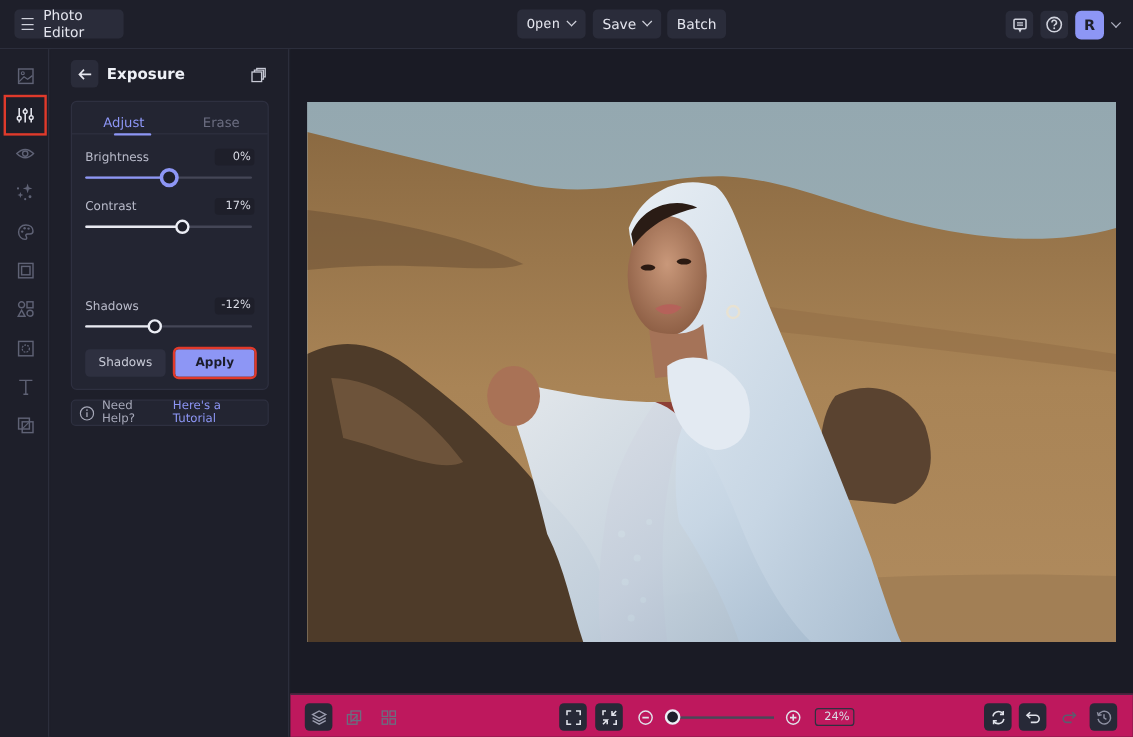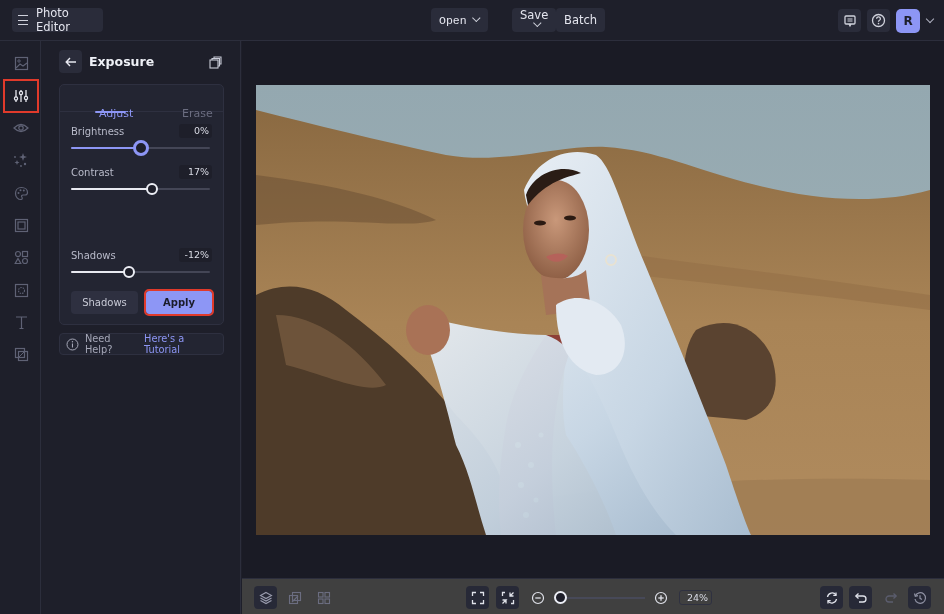--- a/index.html
+++ b/index.html
@@ -17,60 +17,60 @@
   .leftrail { position: absolute; left: 0; top: 41px; width: 41px; height: 573px; background: #1e1f2a; border-right: 1px solid #2c2e3c; }
   .rail-item { position: absolute; left: 4px; width: 34px; height: 32px; display: flex; align-items: center; justify-content: center; cursor: pointer; }
   .rail-item.active { outline: 2px solid #e03a2b; outline-offset: -1px; }
 
   .panel { position: absolute; left: 42px; top: 41px; width: 199px; height: 573px; background: #1e1f2a; border-right: 1px solid #2c2e3c; }
   .back-btn { position: absolute; left: 17px; top: 9px; width: 23px; height: 23px; background: #2a2c3a; border-radius: 4px; display: flex; align-items: center; justify-content: center; cursor: pointer; }
   .panel-title { position: absolute; left: 47px; top: 13px; font-size: 12.5px; font-weight: bold; color: #eef0f6; }
   .compare-icon { position: absolute; left: 167px; top: 13px; cursor: pointer; }
   .card { position: absolute; left: 17px; top: 43px; width: 165px; height: 241px; background: #232532; border: 1px solid #2e3040; border-radius: 5px; }
   .tabs { position: absolute; left: 0; top: 0; width: 163px; height: 27px; border-bottom: 1px solid #2e3040; }
-  .tab { position: absolute; top: 22px; font-size: 11px; cursor: pointer; margin-left: 13px; }
+  .tab { position: absolute; top: 11px; font-size: 11px; cursor: pointer; }
   .tab-adjust { left: 26px; color: #8d96f5; }
   .tab-erase { left: 109px; color: #6b6d80; }
   .tab-underline { position: absolute; left: 35px; top: 26px; width: 31px; height: 2px; background: #8d96f5; border-radius: 1px; }
   .slider-row { position: absolute; left: 11px; width: 141px; height: 38px; }
   .slider-label { position: absolute; left: 0; top: 0; font-size: 10px; color: #b9bbca; }
   .slider-value { position: absolute; right: 0; top: -2px; width: 33px; height: 14px; background: #1e1f2a; border-radius: 3px; font-size: 9.5px; color: #d9dbe5; text-align: right; padding-right: 3px; line-height: 14px; }
   .slider-track { position: absolute; left: 0; top: 21px; width: 139px; height: 2px; background: #444656; border-radius: 1px; cursor: pointer; }
   .slider-fill { position: absolute; left: 0; top: 0; height: 2px; background: #e8e9f0; border-radius: 1px; }
   .slider-thumb { position: absolute; top: -5px; width: 12px; height: 12px; margin-left: -6px; border-radius: 50%; background: #1e1f2a; border: 2px solid #eceef5; cursor: grab; }
   .slider-row.active .slider-fill { background: #8d96f5; }
   .slider-row.active .slider-thumb { width: 16px; height: 16px; top: -7px; margin-left: -8px; border: 3px solid #8d96f5; background: #1e1f2a; }
   .btn-cancel { position: absolute; left: 11px; top: 206px; width: 67px; height: 23px; background: #2e3040; border-radius: 4px; font-size: 10px; color: #c8cad6; display: flex; align-items: center; justify-content: center; cursor: pointer; }
   .btn-apply { position: absolute; left: 86px; top: 206px; width: 66px; height: 23px; background: #8d96f5; border-radius: 3px; font-size: 10px; color: #1b1c2a; font-weight: bold; display: flex; align-items: center; justify-content: center; cursor: pointer; outline: 2px solid #e03a2b; outline-offset: 0; }
   .help { position: absolute; left: 17px; top: 292px; width: 165px; height: 22px; background: #232532; border: 1px solid #2e3040; border-radius: 4px; display: flex; align-items: center; padding-left: 6px; font-size: 9.8px; color: #a6a8b8; }
   .help .link { color: #8d96f5; margin-left: 3px; cursor: pointer; }
 
   .canvas { position: absolute; left: 242px; top: 41px; width: 702px; height: 537px; background: #1a1b25; }
   .photo { position: absolute; left: 14px; top: 44px; width: 674px; height: 450px; overflow: hidden; background: #9aaab0; }
 
-  .bottombar { position: absolute; left: 242px; top: 578px; width: 702px; height: 36px; background: #404040; border-top: 1px solid #2c2e3c; }
+  .bottombar { position: absolute; left: 242px; top: 578px; width: 702px; height: 36px; background: #be185d; border-top: 1px solid #2c2e3c; }
   .bb-btn { position: absolute; top: 7px; width: 23px; height: 23px; border-radius: 4px; display: flex; align-items: center; justify-content: center; cursor: pointer; }
   .bb-btn.bg { background: #272937; }
   .zoom-track { position: absolute; left: 318px; top: 18px; width: 85px; height: 2px; background: #474958; cursor: pointer; }
   .zoom-thumb { position: absolute; left: 312px; top: 12px; width: 13px; height: 13px; border-radius: 50%; border: 2px solid #eceef5; background: #1e1f2a; cursor: grab; }
   .zoom-value { position: absolute; left: 437px; top: 11px; width: 33px; height: 15px; border: 1px solid #2f3140; border-radius: 3px; font-size: 9.5px; color: #d9dbe5; text-align: right; padding-right: 3px; line-height: 13px; }
 </style>
 </head>
 <body>
 
 <div class="topbar">
   <div class="tb-btn app-title-btn">
     <span class="hamburger"></span>
     <span>Photo Editor</span>
   </div>
   <div class="tb-btn" style="left:431px;font-family:Liberation Mono, monospace;">
     <span>Open</span>
     <span class="chev"></span>
   </div>
-  <div class="tb-btn" style="left:512px;flex-direction:column;">
+  <div class="tb-btn" style="left:494px;">
     <span>Save</span>
     <span class="chev"></span>
   </div>
   <div class="tb-btn" style="left:556px;">
     <span>Batch</span>
   </div>
   <div class="icon-btn" style="left:838px;">
     <svg width="14" height="14" viewBox="0 0 14 14">
         <rect x="2" y="2" width="10" height="8" rx="1" fill="none" stroke="#d0d2dc" stroke-width="1.3"></rect>
         <line x1="4.5" y1="5" x2="9.5" y2="5" stroke="#d0d2dc" stroke-width="1"></line>

